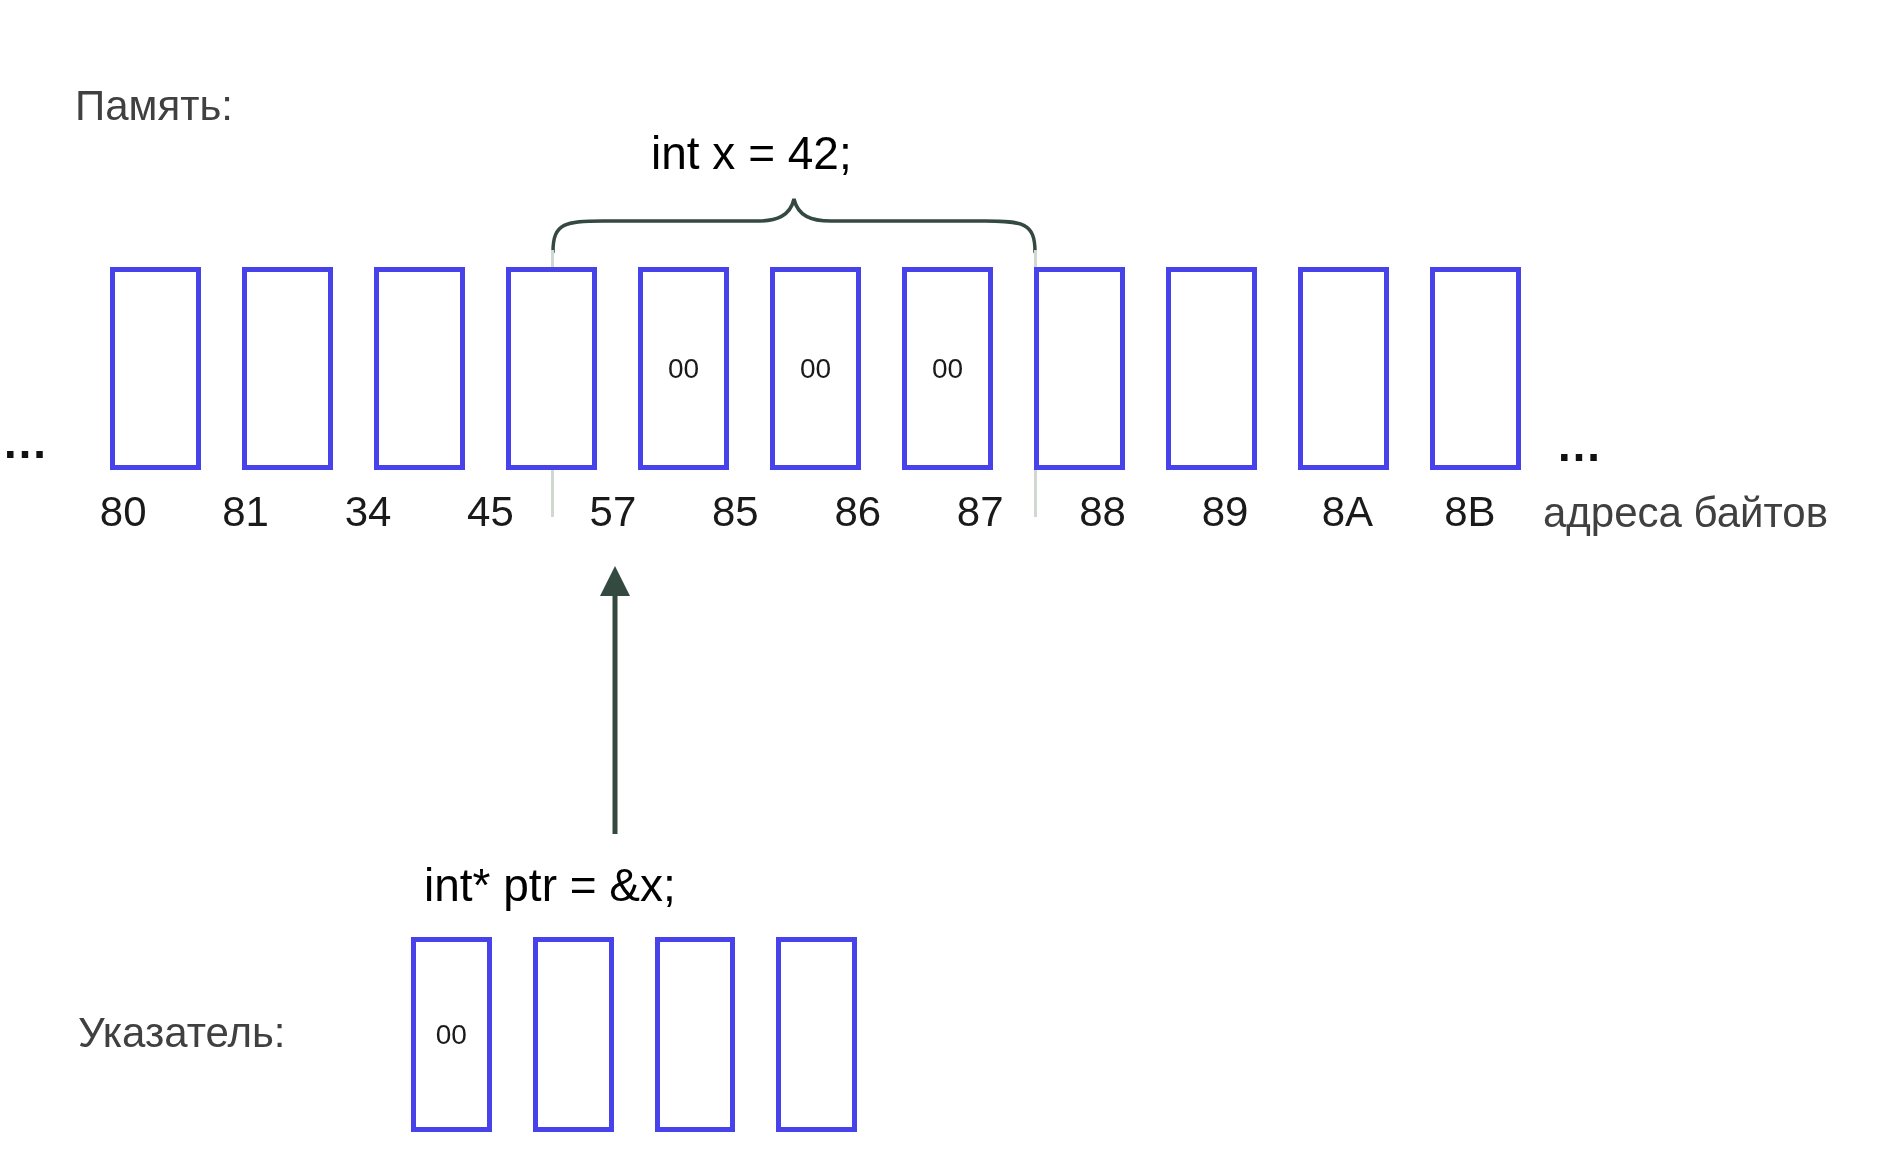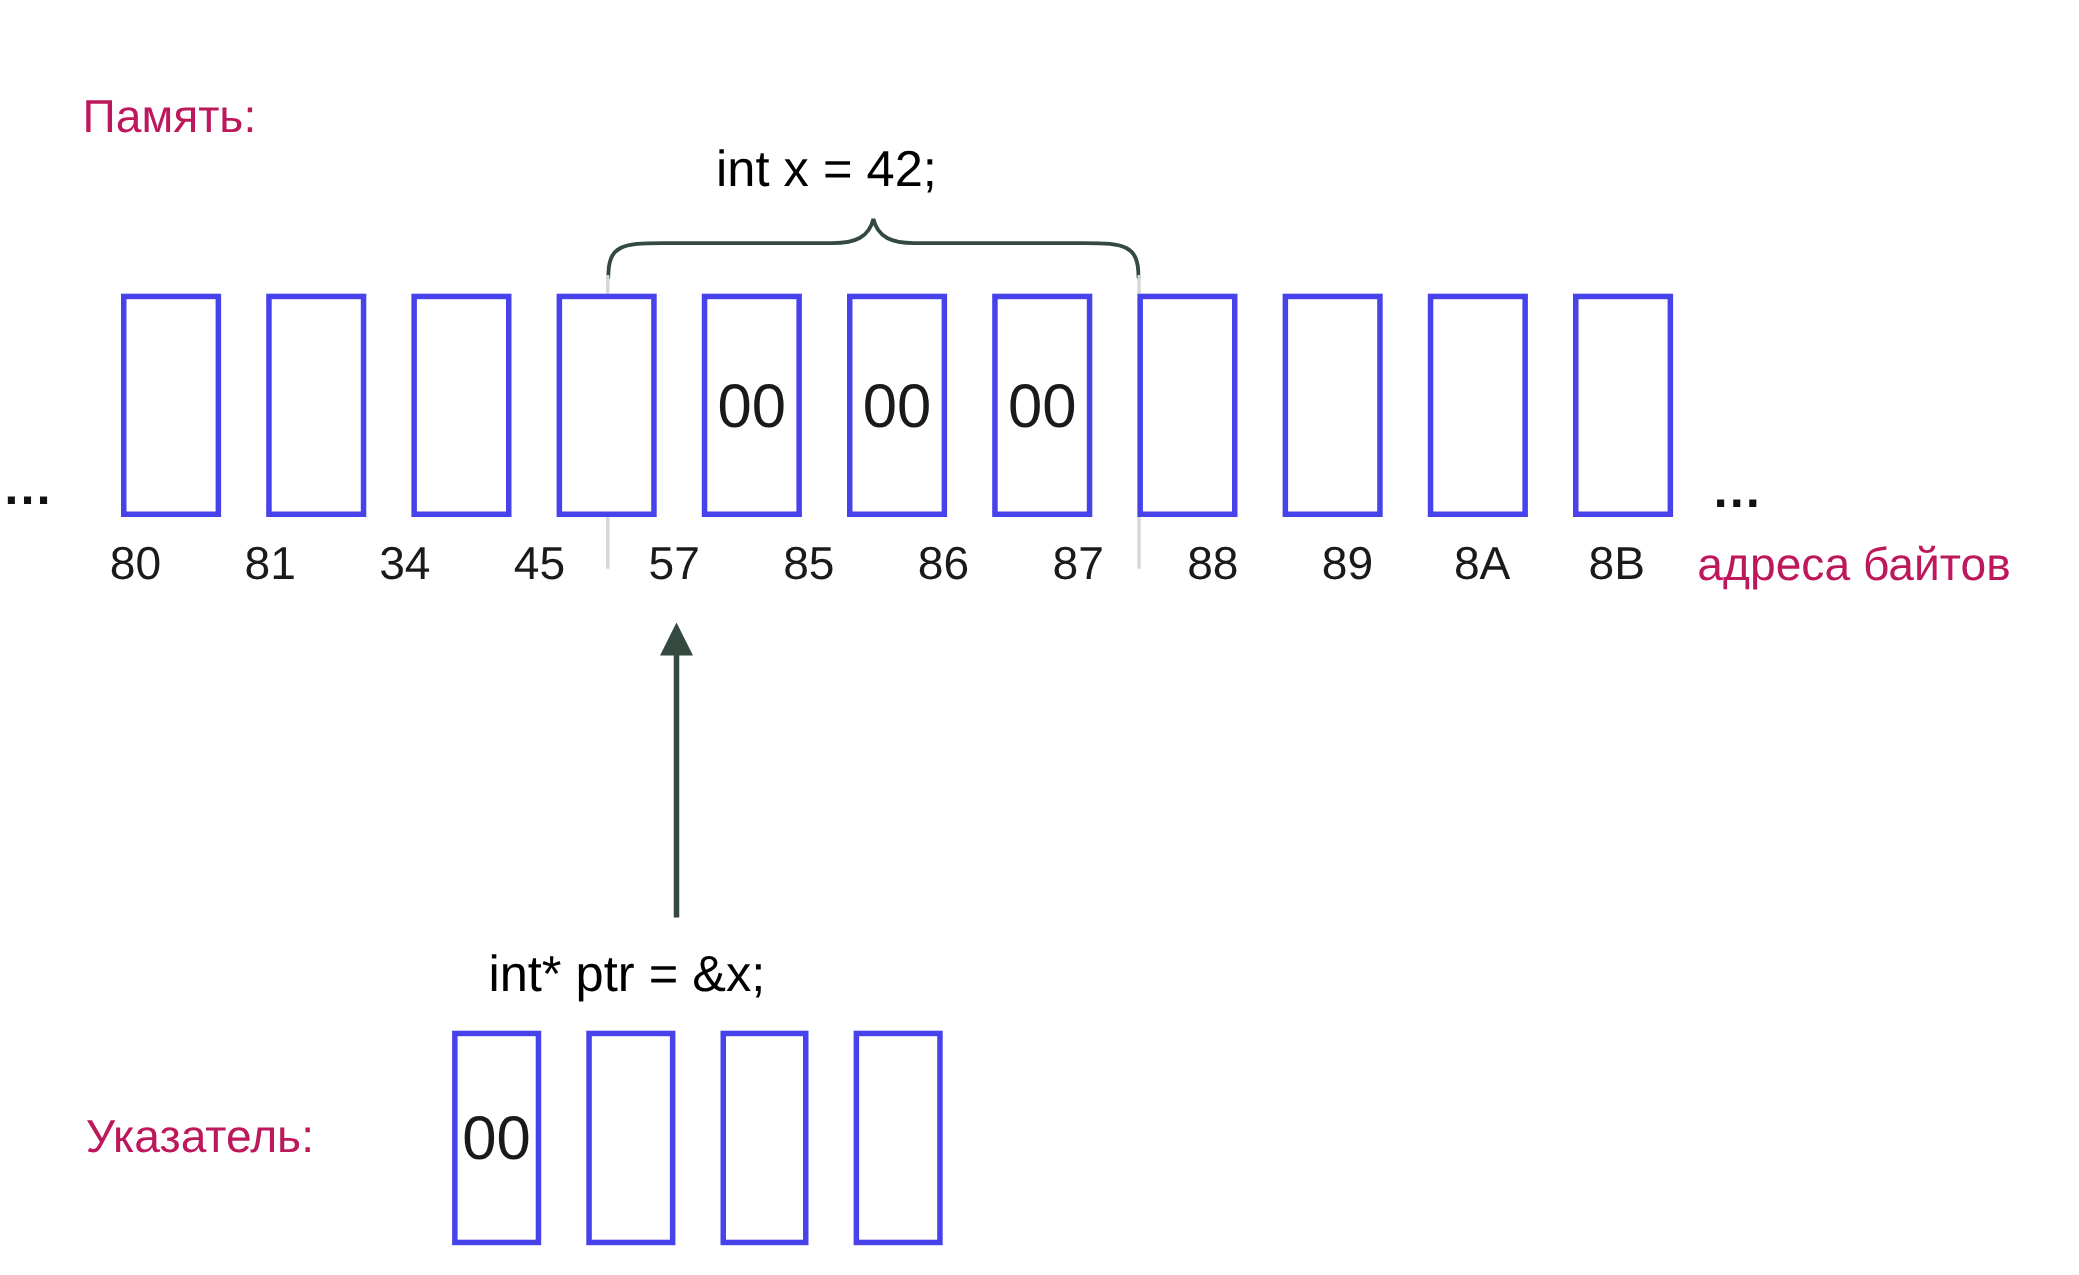--- a/index.html
+++ b/index.html
@@ -8,21 +8,21 @@
     width:1890px;height:1159px;
     background:#fff;
     font-family:"Liberation Sans",sans-serif;
     color:#1a1a1a;
     overflow:hidden;
   }
   .label{
     position:absolute;
     font-size:42px;
     line-height:1.1;
-    color:#be185d;
+    color:#404040;
     white-space:nowrap;
   }
   .code{
     position:absolute;
     font-family:Liberation Sans, sans-serif;
     font-size:46px;
     line-height:1.1;
     color:#000000;
     white-space:nowrap;
   }
@@ -39,21 +39,21 @@
     left:72px;top:267px;
     width:1449px;height:203px;
     display:flex;gap:3px;
   }
   .cell{
     flex:1 1 0;
     box-sizing:border-box;
     border:5px solid #4842eb;
     background:#fff;
     display:flex;align-items:center;justify-content:center;
-    font-size:56px;
+    font-size:28px;
     color:#1a1a1a;
     margin-left:38px;
   }
   .addr-row{
     position:absolute;
     left:72px;top:488px;
     width:1449px;
     display:flex;gap:20px;
     font-size:42px;
   }
@@ -158,21 +158,21 @@
     <span>8A</span>
     <span>8B</span>
   </div>
   <div class="label" style="left:1543px;top:490px;">адреса байтов</div>
 
   <svg class="arrow" viewBox="0 0 34 270">
     <polygon points="17,0 2,30 32,30" fill="#34493f"></polygon>
     <line x1="17" y1="28" x2="17" y2="268" stroke="#34493f" stroke-width="5"></line>
   </svg>
 
-  <div class="code" style="left:424px;top:860px;margin-left:20px;">int* ptr = &amp;x;</div>
+  <div class="code" style="left:424px;top:860px;">int* ptr = &amp;x;</div>
 
   <div class="ptr-row">
     <div class="cell">
         <span>00</span>
       </div>
     <div class="cell">
         <span></span>
       </div>
     <div class="cell">
         <span></span>

